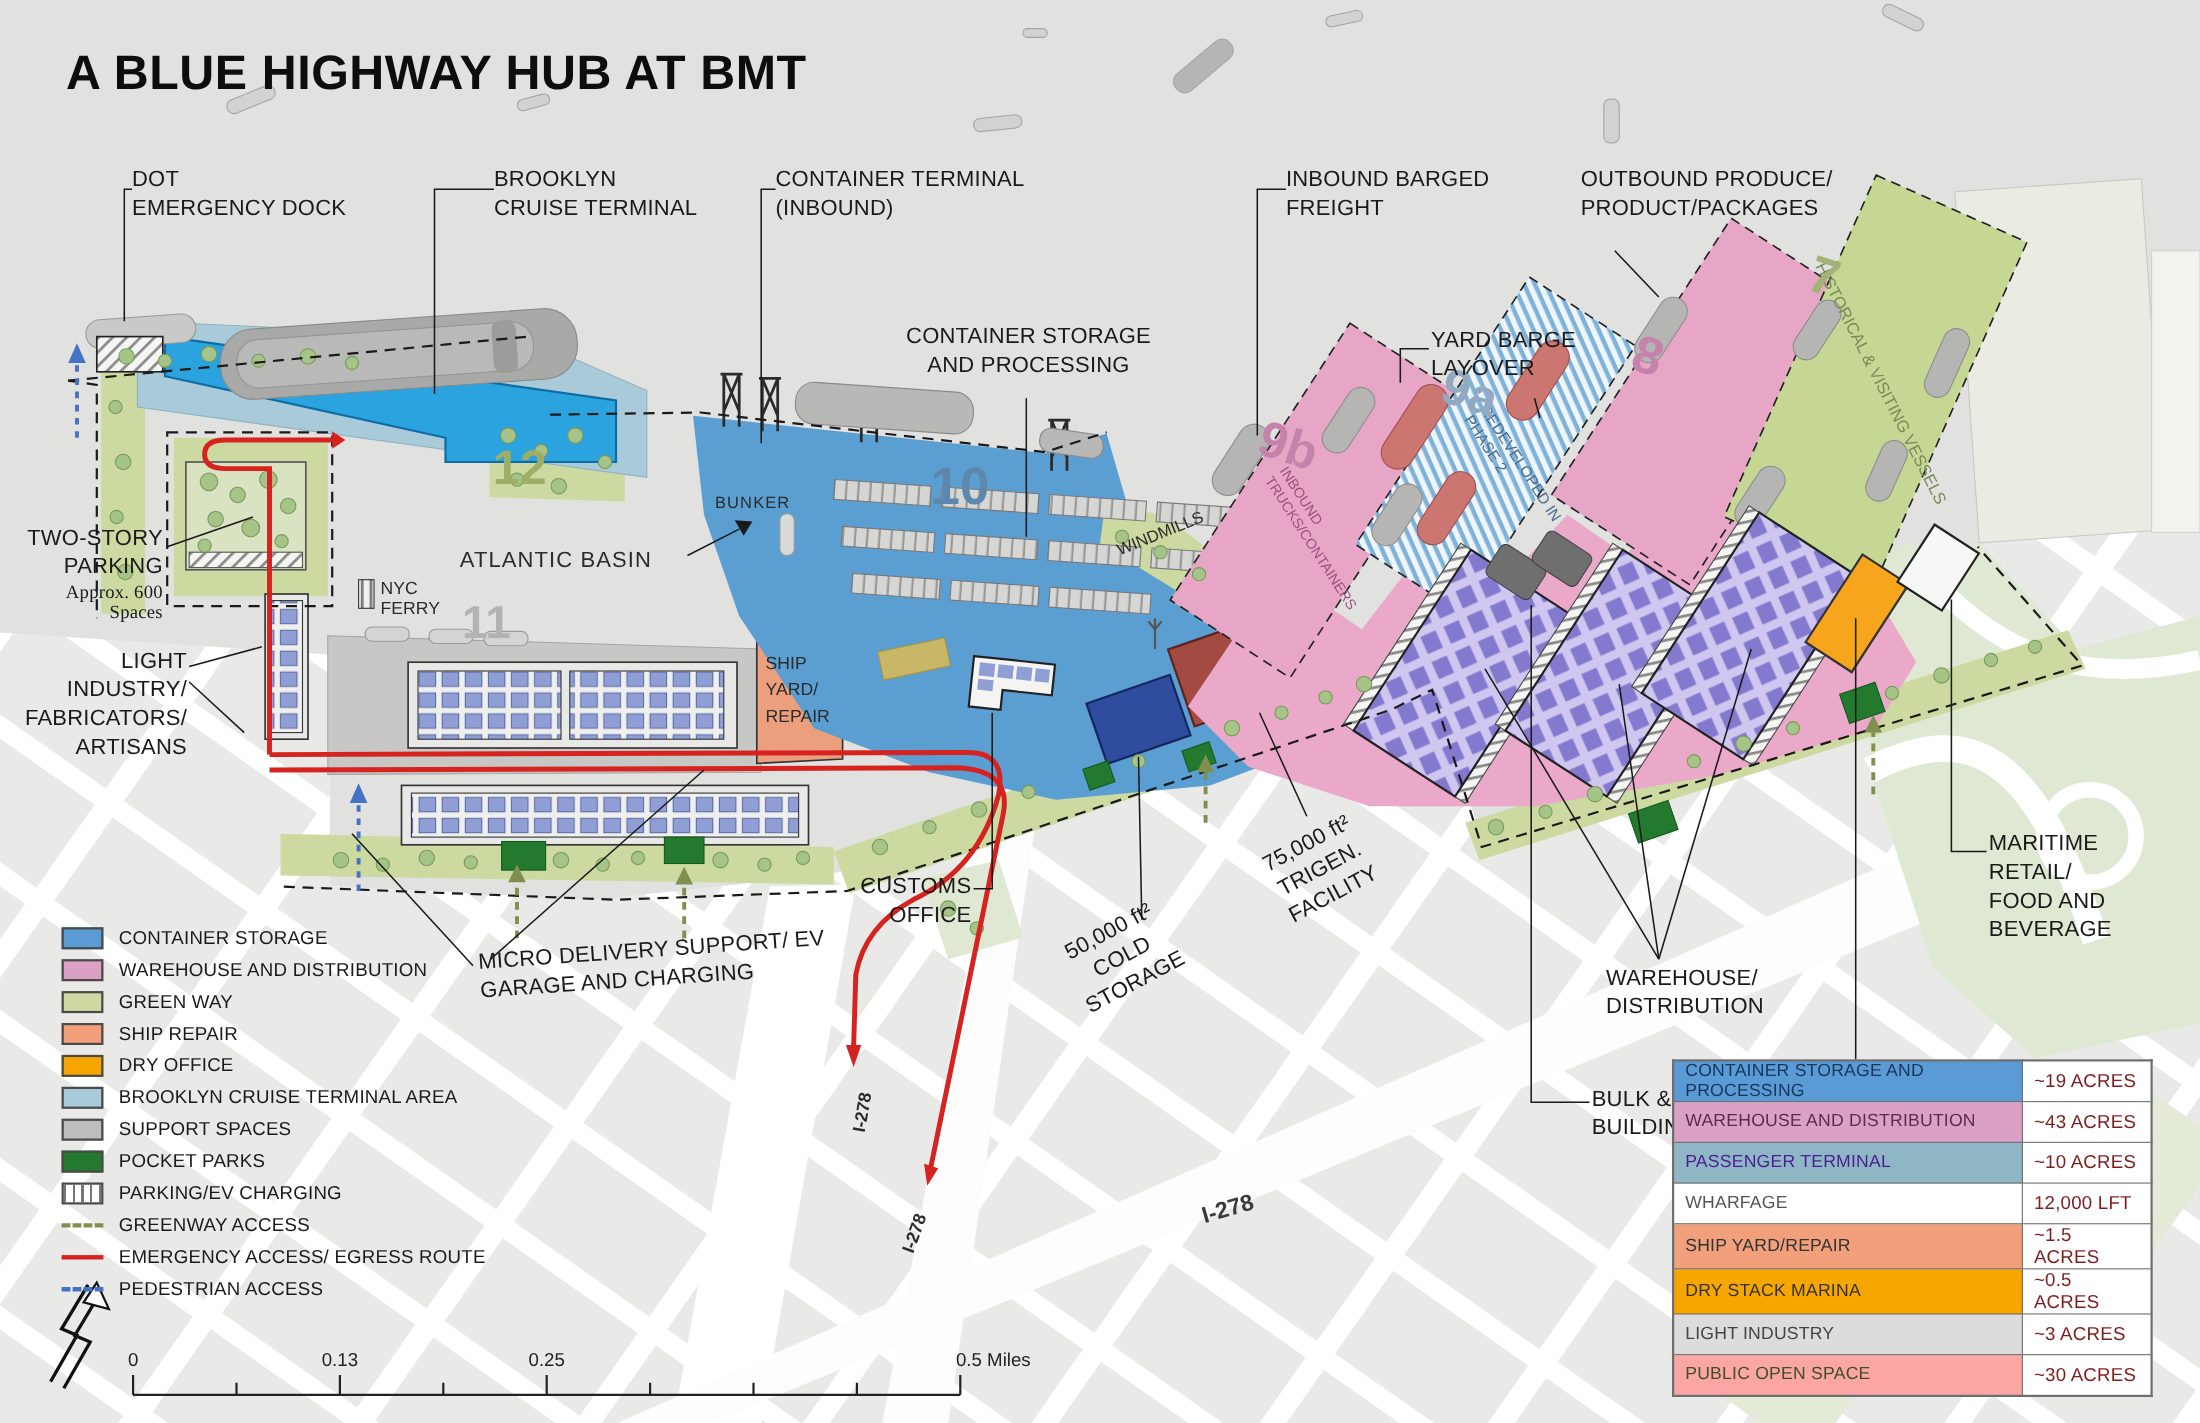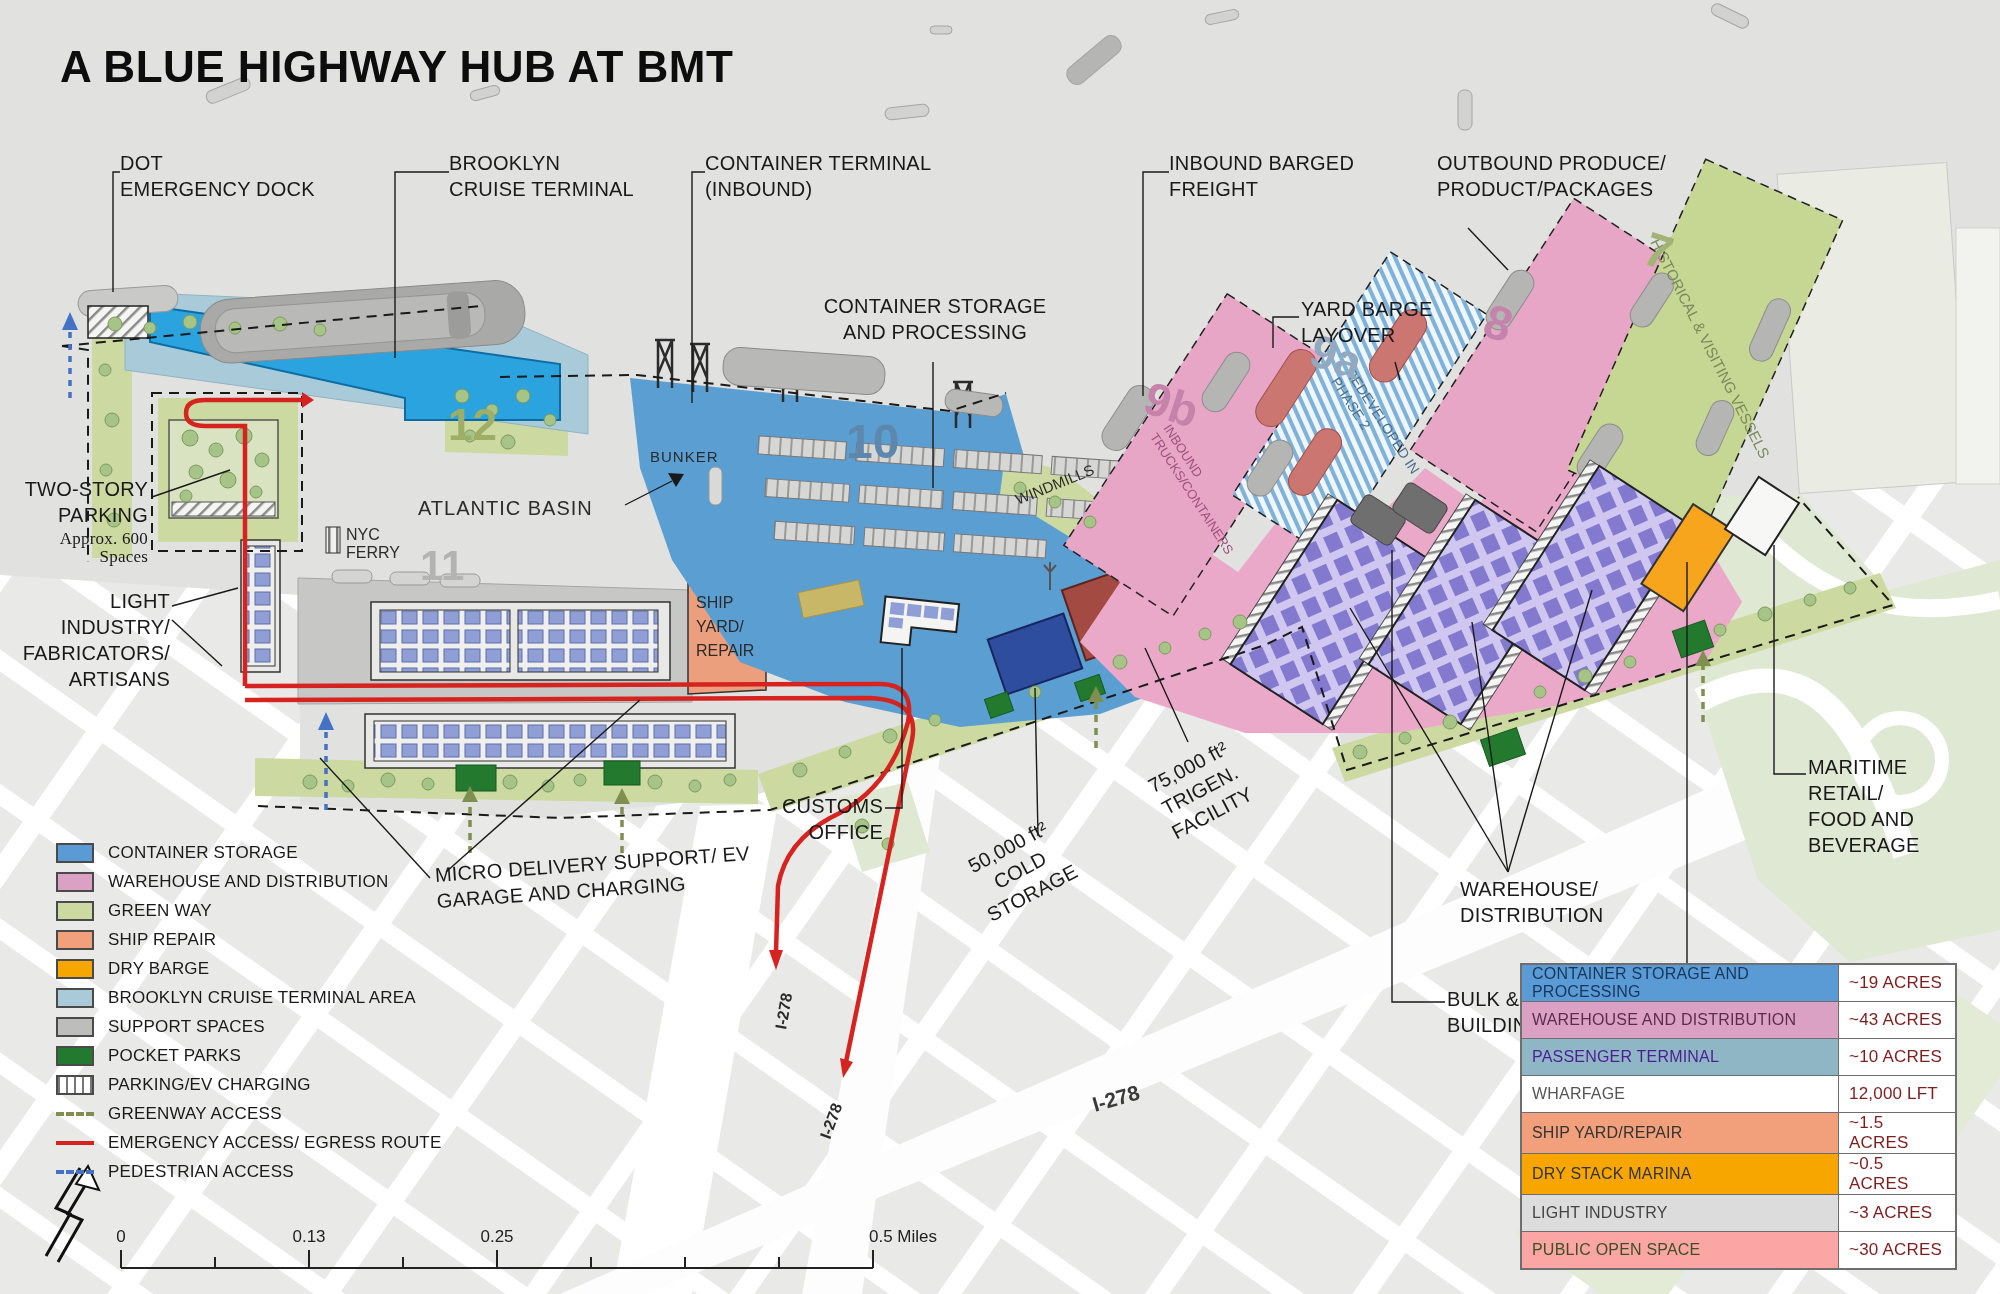--- a/index.html
+++ b/index.html
@@ -507,21 +507,21 @@
   <div class="leg-row">
         <span class="leg-sw" style="background:#CCD9A0"></span>
         <span class="leg-lab">GREEN WAY</span>
       </div>
   <div class="leg-row">
         <span class="leg-sw" style="background:#F2A07B"></span>
         <span class="leg-lab">SHIP REPAIR</span>
       </div>
   <div class="leg-row">
         <span class="leg-sw" style="background:#F7A600"></span>
-        <span class="leg-lab">DRY BARGE</span>
+        <span class="leg-lab">DRY OFFICE</span>
       </div>
   <div class="leg-row">
         <span class="leg-sw" style="background:#A9CBD9"></span>
         <span class="leg-lab">BROOKLYN CRUISE TERMINAL AREA</span>
       </div>
   <div class="leg-row">
         <span class="leg-sw" style="background:#BDBDBC"></span>
         <span class="leg-lab">SUPPORT SPACES</span>
       </div>
   <div class="leg-row">

